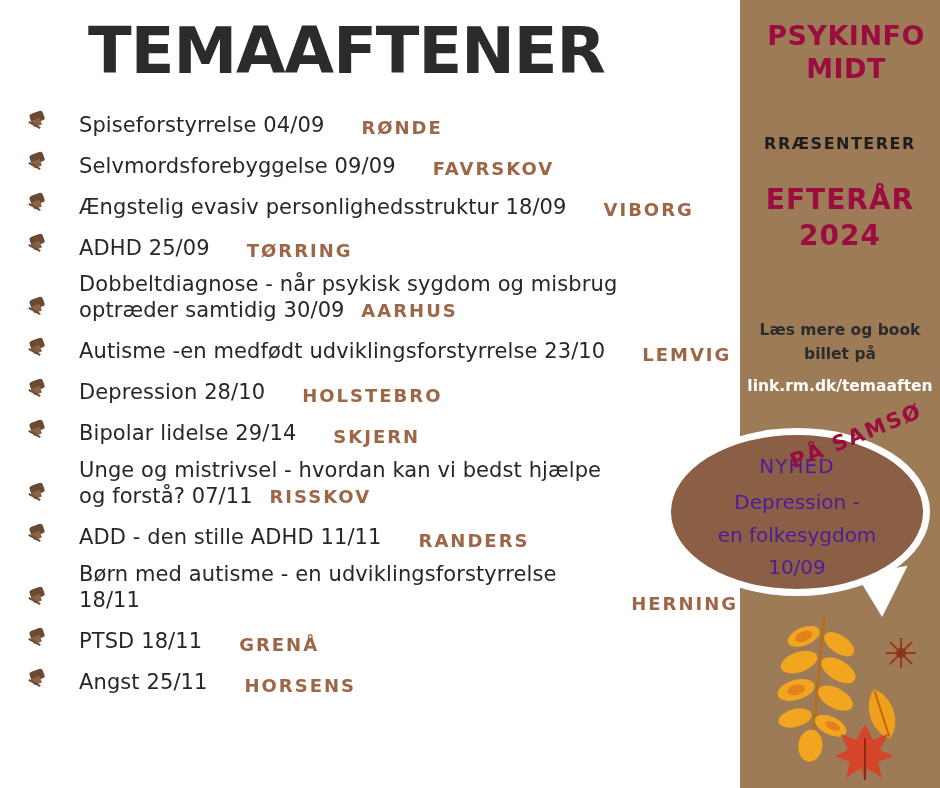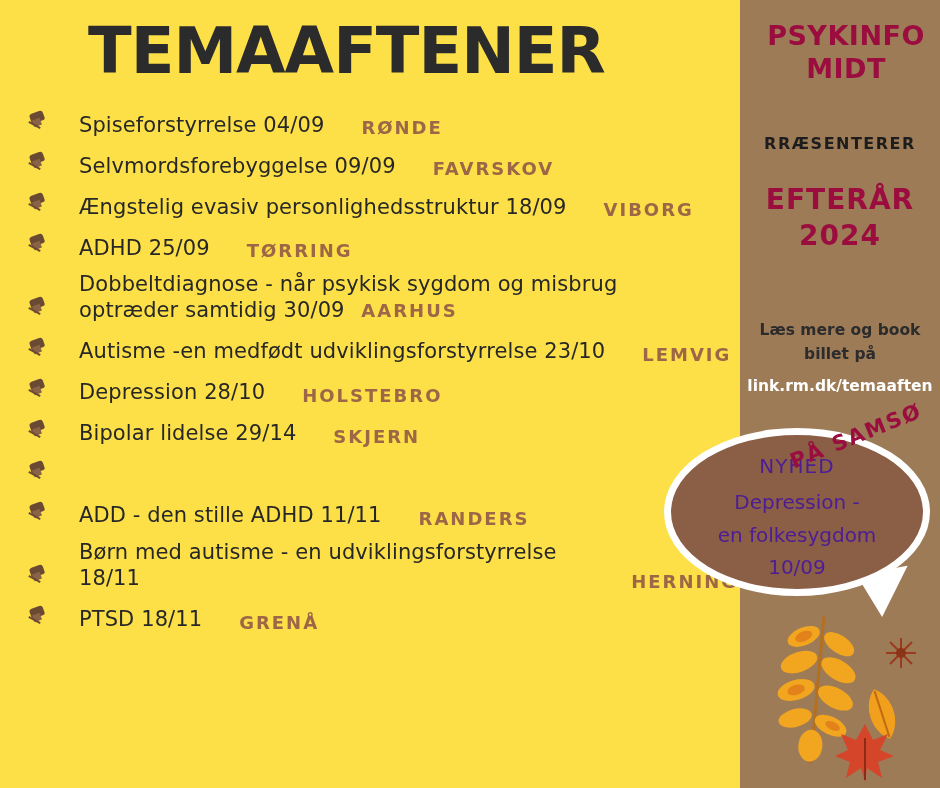--- a/index.html
+++ b/index.html
@@ -20,21 +20,21 @@
     background: #ebe8e3;
     overflow: hidden;
   }
   
   .left {
     position: absolute;
     left: 0;
     top: 0;
     width: 740px;
     height: 788px;
-    background: #fde047;
+    background: #ffffff;
   }
   .title {
     position: absolute;
     left: 88px;
     top: 14px;
     font-family: "DejaVu Sans", sans-serif;
     font-weight: 800;
     font-size: 64px;
     letter-spacing: -1px;
     color: #2b2b2b;
@@ -355,20 +355,27 @@
         <span class="evt-text">Bipolar lidelse 29/14</span>
         <span class="city">SKJERN</span>
       </div>
 
       <div class="event">
         <span class="pin">
             <span class="head"></span>
             <span class="neck"></span>
             <span class="needle"></span>
           </span>
+        <span class="evt-text">
+          <span>Unge og mistrivsel - hvordan kan vi bedst hjælpe</span>
+          <span class="evt-line2">
+            <span>og forstå? 07/11</span>
+            <span class="city">RISSKOV</span>
+          </span>
+        </span>
       </div>
 
       <div class="event">
         <span class="pin">
             <span class="head"></span>
             <span class="neck"></span>
             <span class="needle"></span>
           </span>
         <span class="evt-text">ADD - den stille ADHD 11/11</span>
         <span class="city">RANDERS</span>
@@ -387,20 +394,29 @@
       <div class="event">
         <span class="pin">
             <span class="head"></span>
             <span class="neck"></span>
             <span class="needle"></span>
           </span>
         <span class="evt-text">PTSD 18/11</span>
         <span class="city">GRENÅ</span>
       </div>
 
+      <div class="event">
+        <span class="pin">
+            <span class="head"></span>
+            <span class="neck"></span>
+            <span class="needle"></span>
+          </span>
+        <span class="evt-text"> Angst 25/11</span>
+        <span class="city">HORSENS</span>
+      </div>
 
     </div>
   </div>
 
   <div class="right">
     <div class="brand">
       <span>PSYKINFO</span><br>
       <span>MIDT</span>
     </div>
     <div class="presents">RRÆSENTERER</div>

